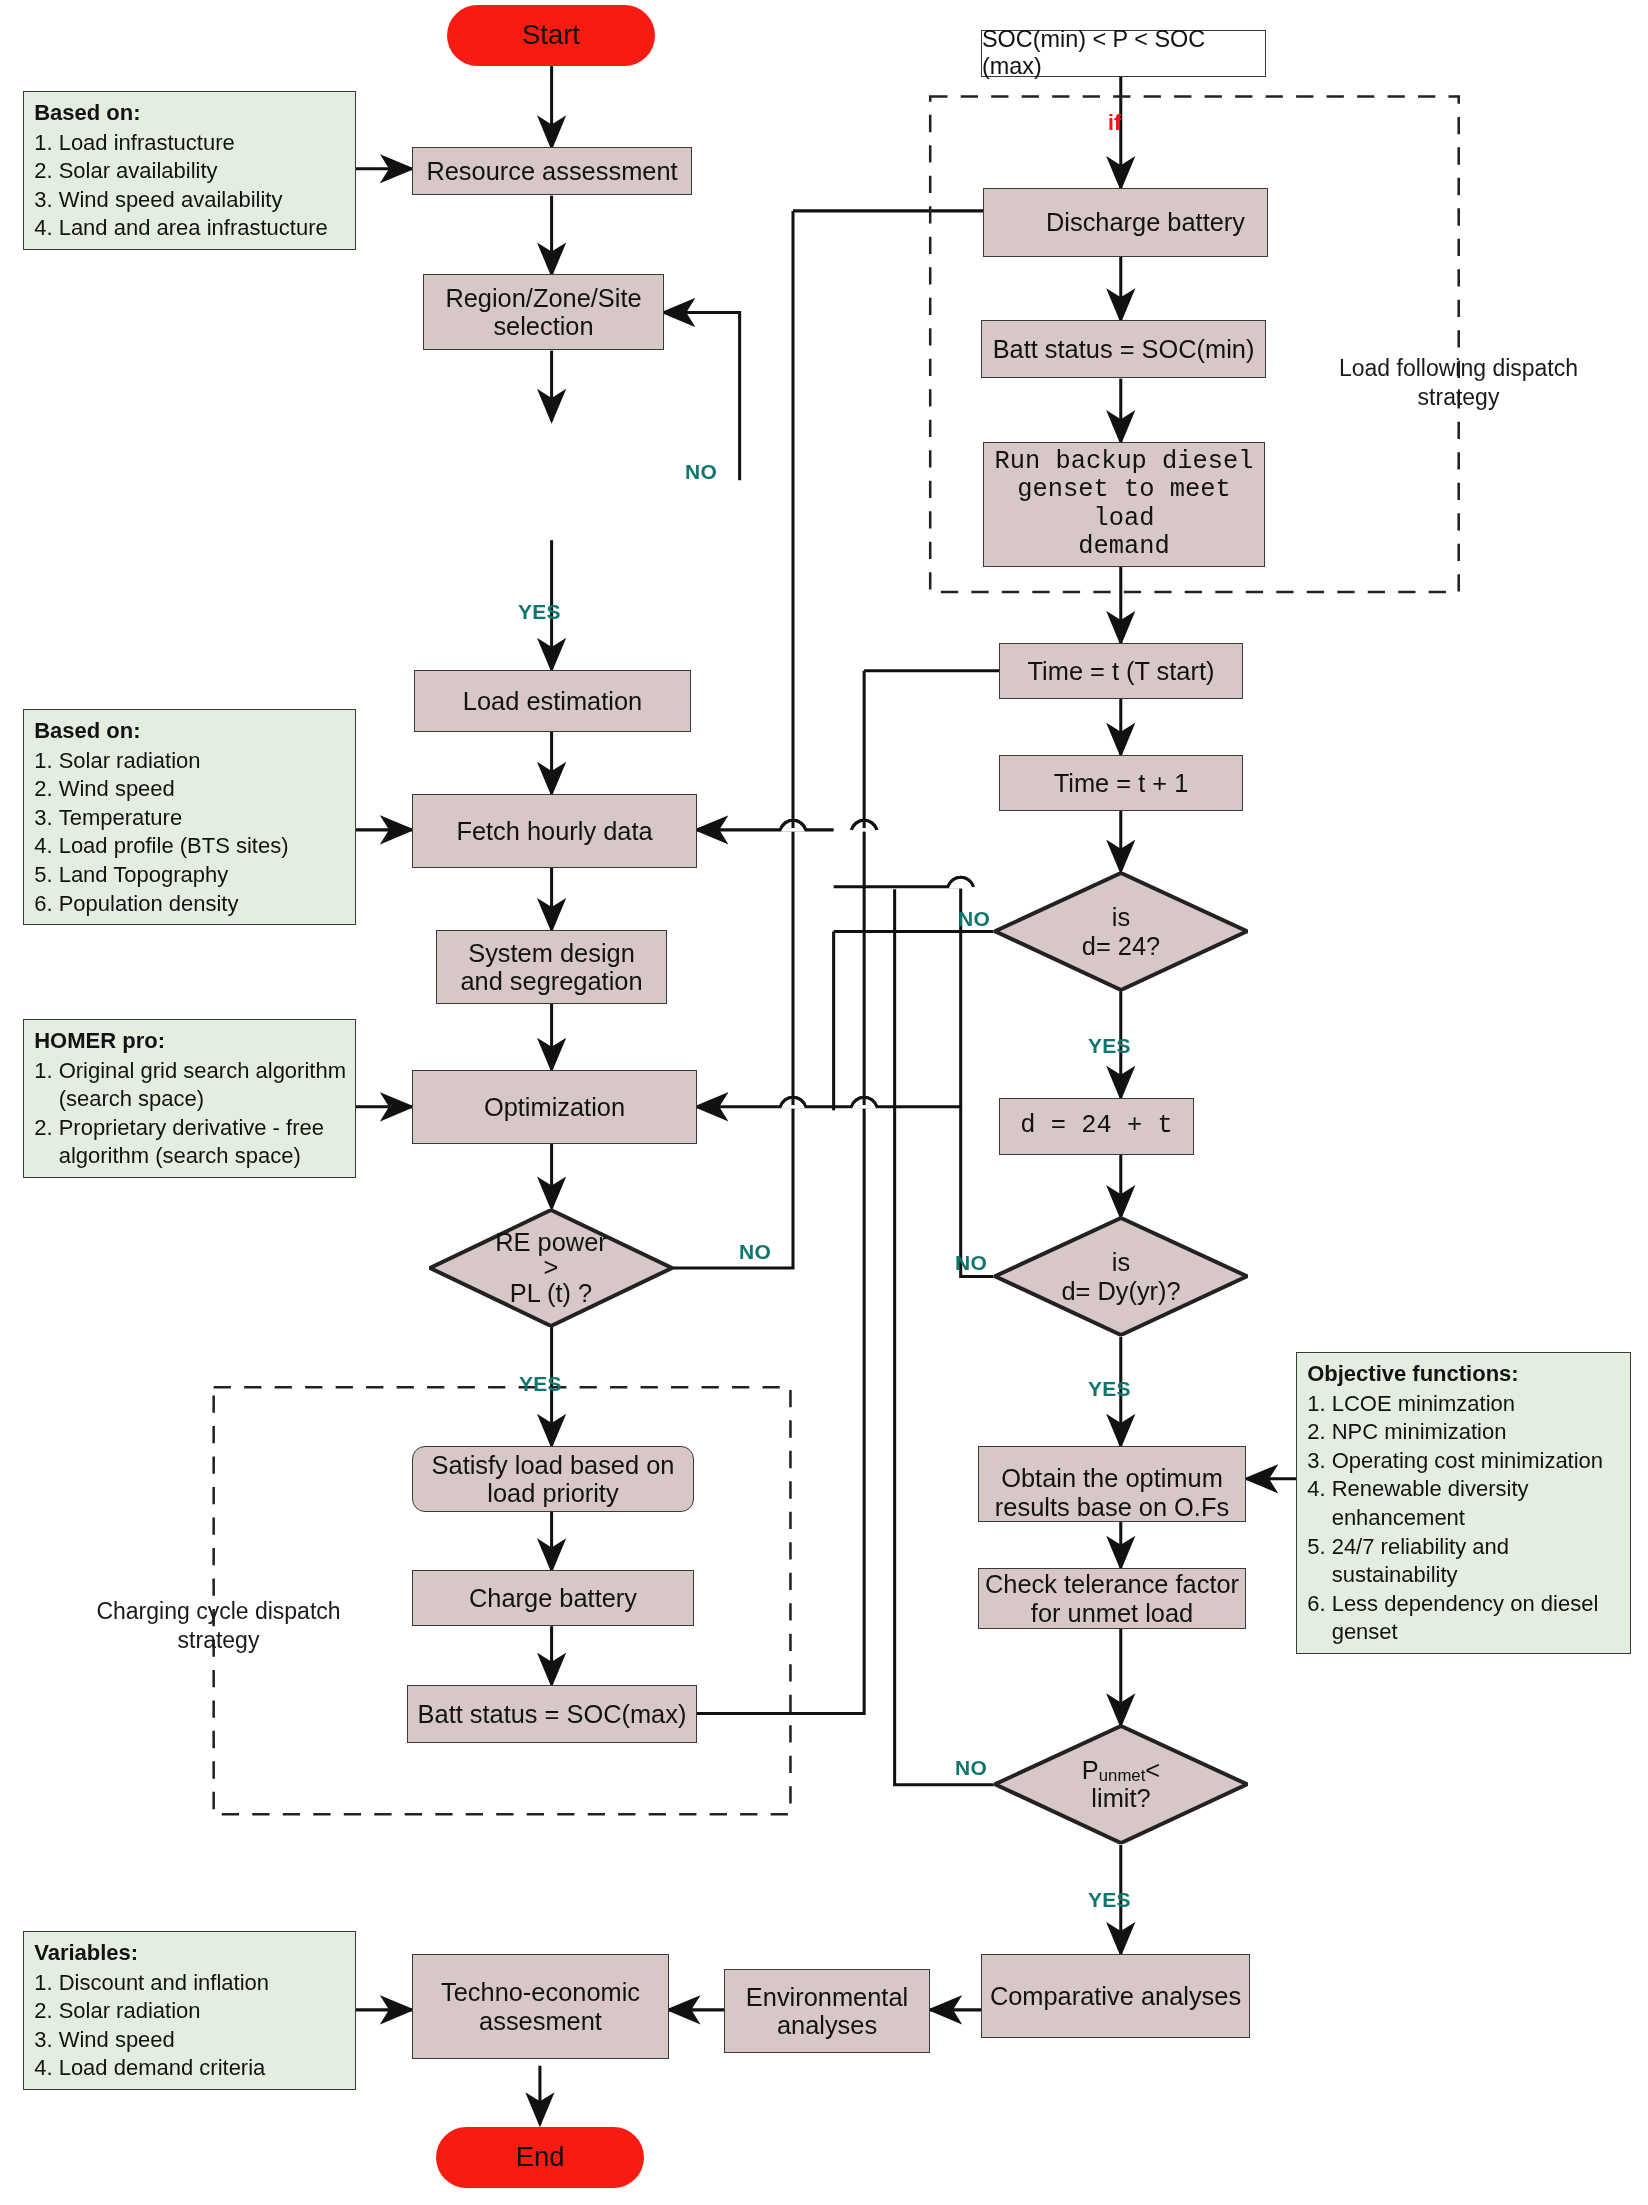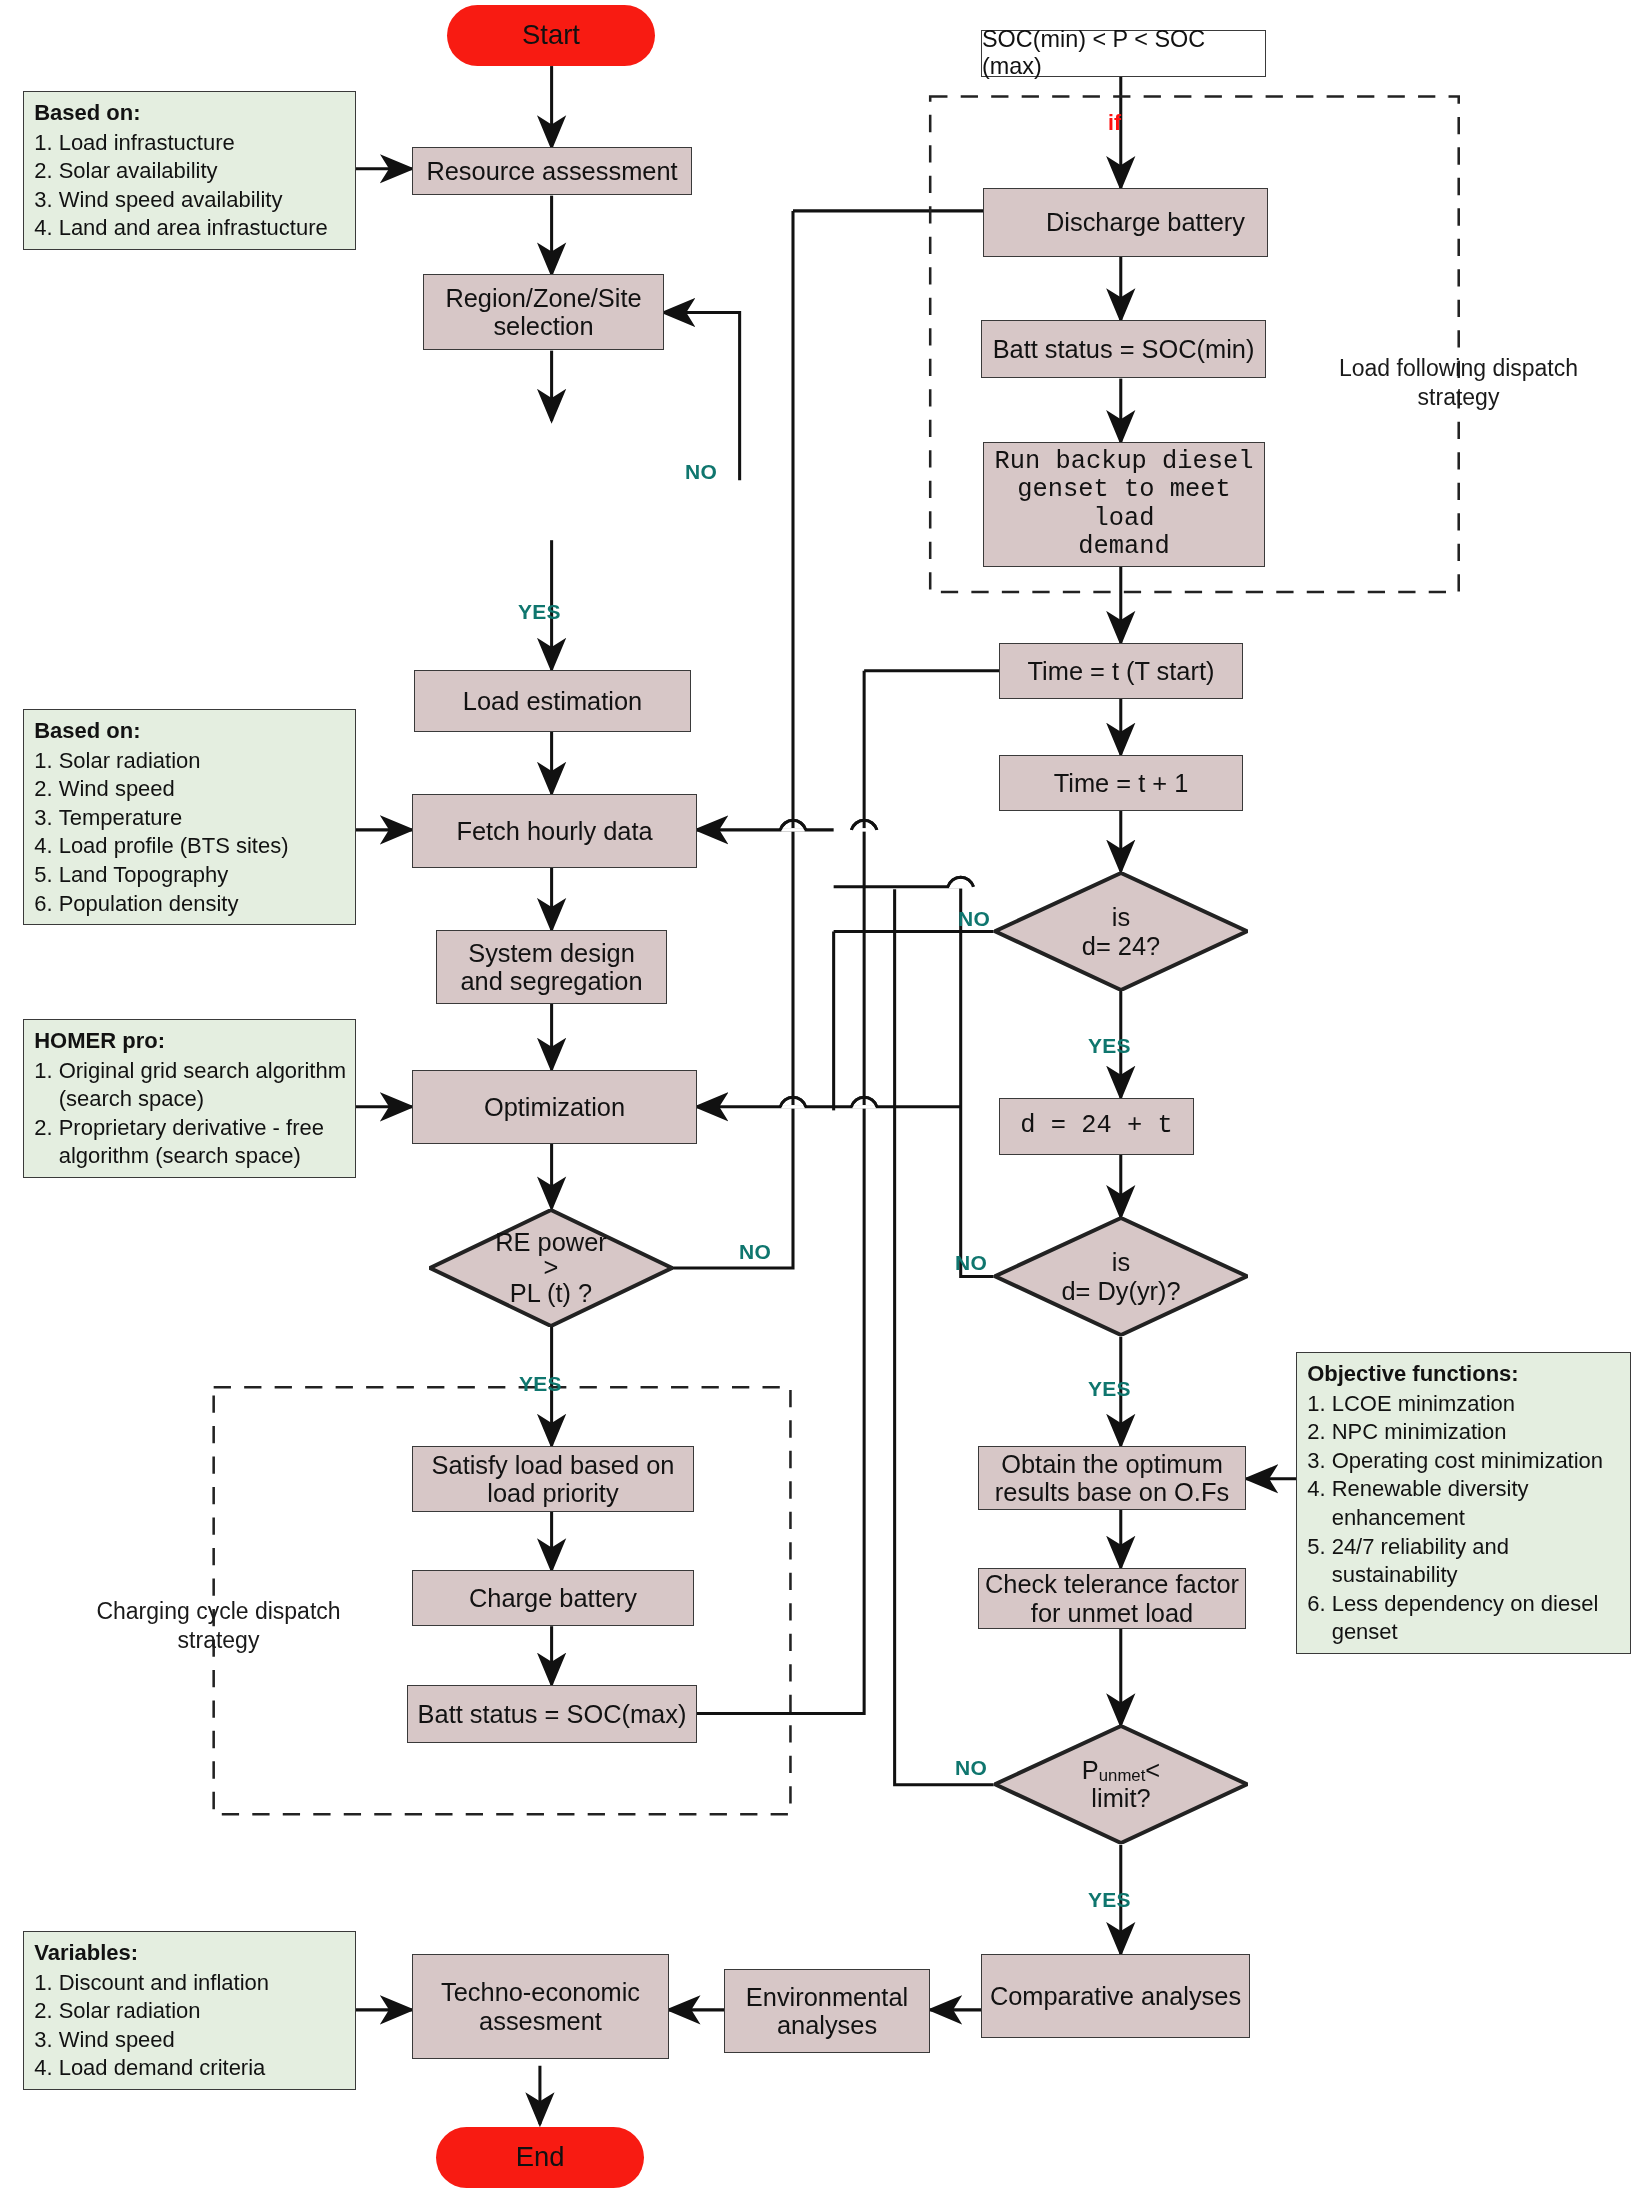--- a/index.html
+++ b/index.html
@@ -200,21 +200,21 @@
 
   <div class="node diam" style="left:429px;top:1209px;width:244px;height:118px;white-space:pre-line;line-height:1.0;">
     <svg class="diamshape" viewBox="0 0 480 232" preserveAspectRatio="none">
       <polygon points="240,2 478,116 240,230 2,116" fill="#D7C7C7" stroke="#222" stroke-width="4" vector-effect="non-scaling-stroke"></polygon>
     </svg>
     <span class="dlabel">RE power
 &gt;
 PL (t) ?</span>
   </div>
 
-  <div class="node proc" style="left:412px;top:1446px;width:282px;height:66px;white-space:pre-line;">
+  <div class="node proc" style="left:412px;top:1446px;width:282px;height:66px;white-space:pre-line;border-radius:13px;">
     <span>Satisfy load based on
 load priority</span>
   </div>
 
   <div class="node proc" style="left:412px;top:1570px;width:282px;height:56px;">
     <span>Charge battery</span>
   </div>
 
   <div class="node proc" style="left:407px;top:1685px;width:290px;height:58px;">
     <span>Batt status = SOC(max)</span>
@@ -269,21 +269,21 @@
   </div>
 
   <div class="node diam" style="left:994px;top:1217px;width:254px;height:119px;white-space:pre-line;">
     <svg class="diamshape" viewBox="0 0 500 235" preserveAspectRatio="none">
       <polygon points="250,2 498,117 250,233 2,117" fill="#D7C7C7" stroke="#222" stroke-width="4" vector-effect="non-scaling-stroke"></polygon>
     </svg>
     <span class="dlabel">is
 d= Dy(yr)?</span>
   </div>
 
-  <div class="node proc" style="left:978px;top:1446px;width:268px;height:64px;white-space:pre-line;">
+  <div class="node proc" style="left:978px;top:1446px;width:268px;height:76px;white-space:pre-line;align-items:flex-end;">
     <span>Obtain the optimum
 results  base on O.Fs</span>
   </div>
 
   <div class="node proc" style="left:978px;top:1568px;width:268px;height:61px;white-space:pre-line;">
     <span>Check telerance factor
 for unmet load</span>
   </div>
 
   <div class="node diam" style="left:994px;top:1725px;width:254px;height:119px;white-space:pre-line;line-height:1.05;">

